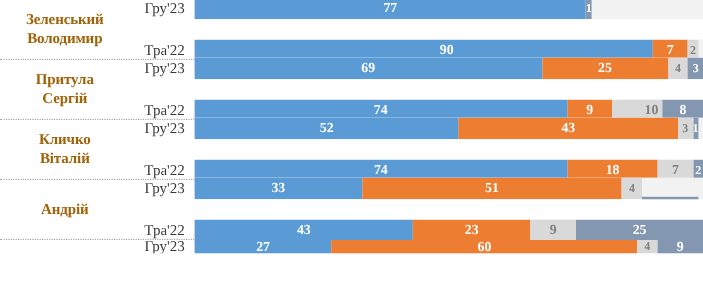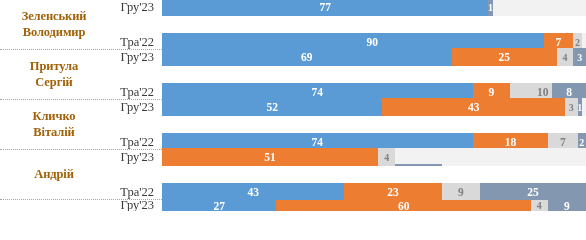--- a/index.html
+++ b/index.html
@@ -189,20 +189,21 @@
       </div>
     </div>
     <div class="group">
       <div class="name-cell">
         <span class="nm-line">Андрій</span>
       </div>
       <div class="rows-cell">
         <div class="row">
           <div class="period">Гру'23</div>
           <div class="bar-track">
+            <div class="seg c-blue" style="width: 33%;">33</div>
             <div class="seg c-orange" style="width: 51%; text-align: center;">51</div>
             <div class="seg c-gray tiny" style="width: 4%;">4</div>
             <div class="seg c-slate" style="width: 11%; margin-top: 16px;">11</div>
           </div>
         </div>
         <div class="row">
           <div class="period">Тра'22</div>
           <div class="bar-track">
             <div class="seg c-blue" style="width: 43%;">43</div>
             <div class="seg c-orange" style="width: 23%;">23</div>

